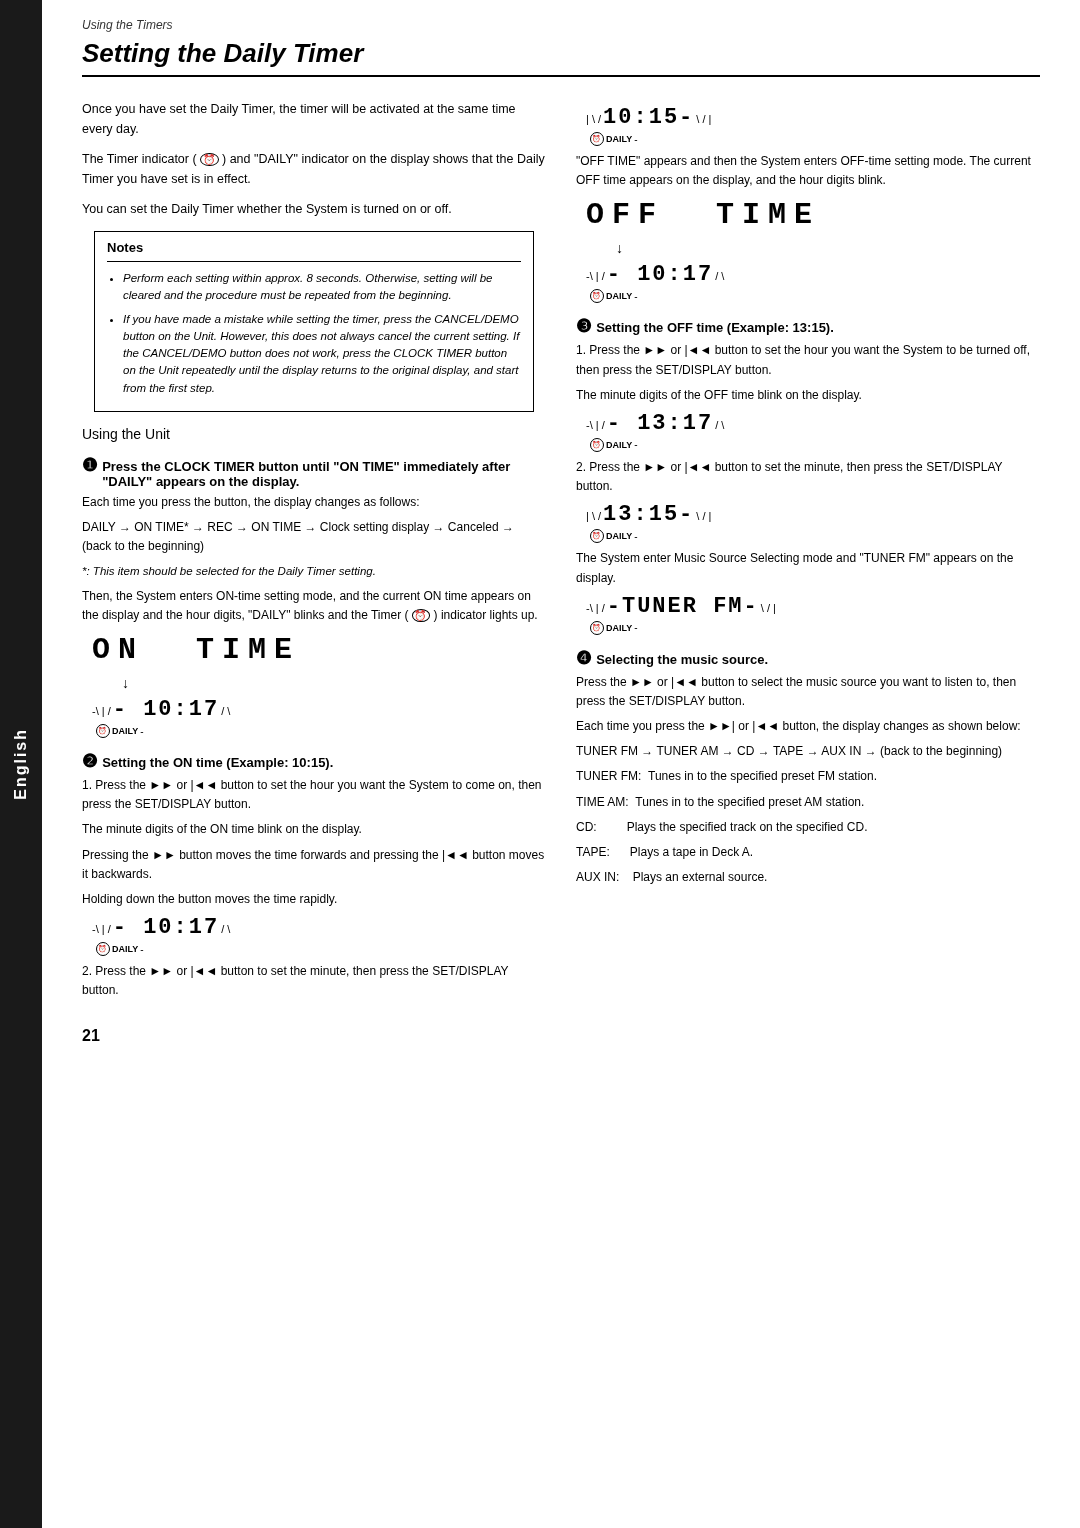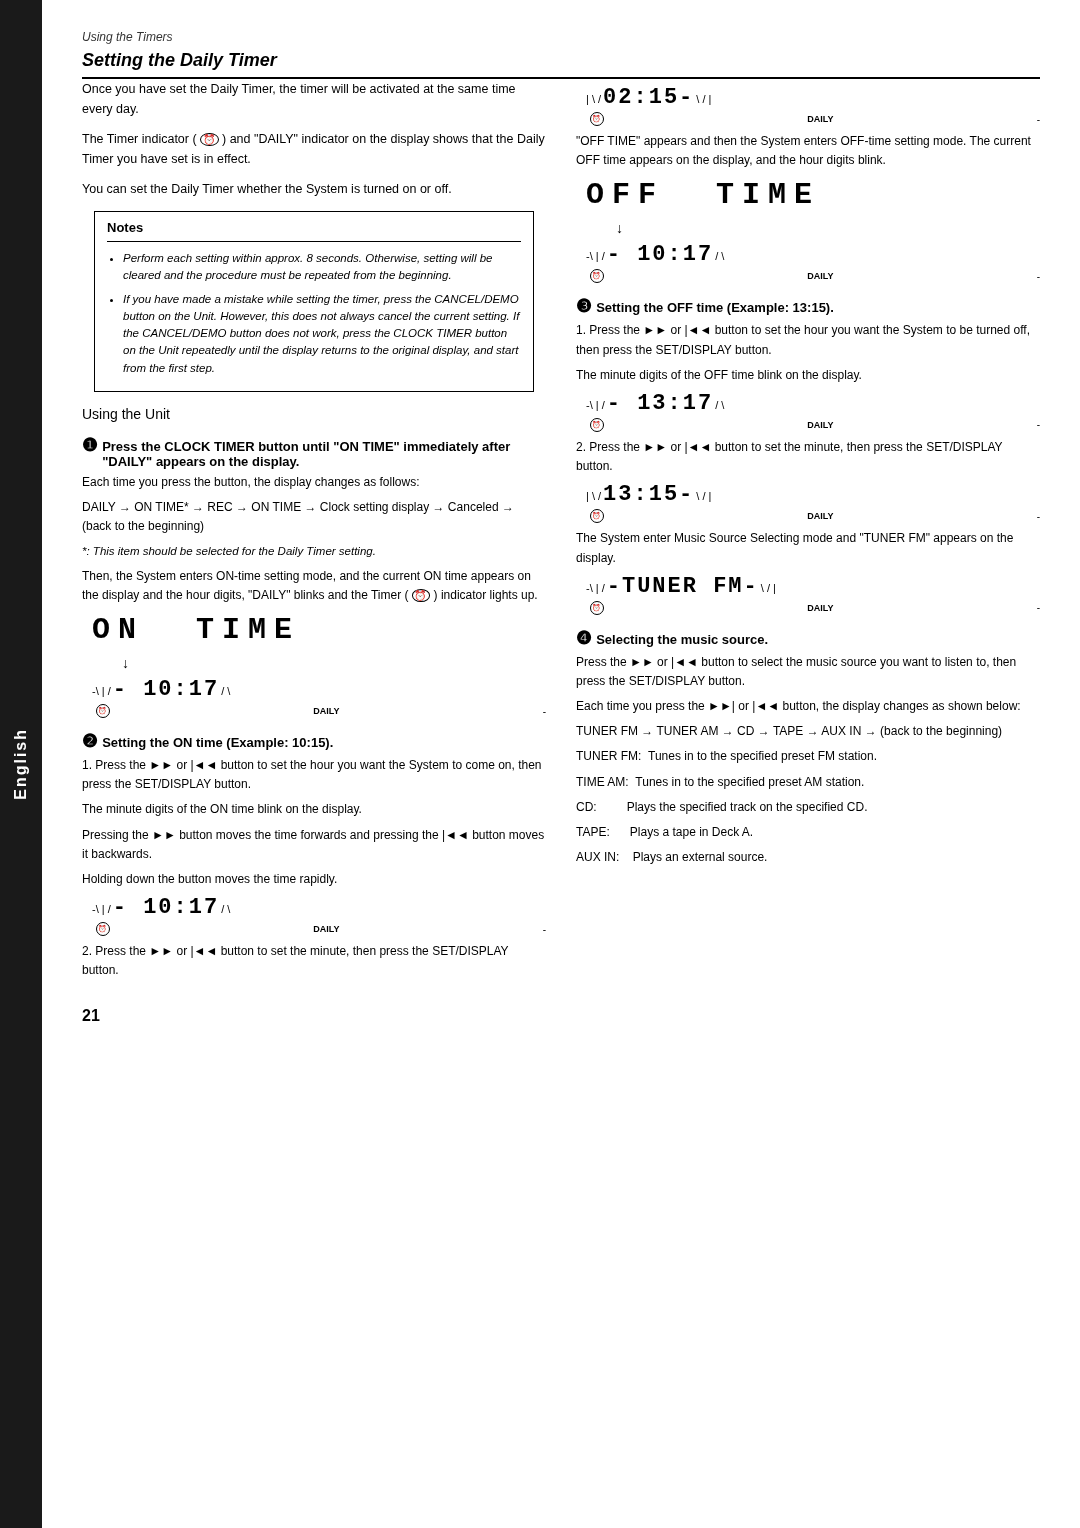--- a/index.html
+++ b/index.html
@@ -32,37 +32,37 @@
       color: #fff;
       font-size: 16px;
       font-weight: bold;
       writing-mode: vertical-rl;
       transform: rotate(180deg);
       letter-spacing: 2px;
     }
 
     .main-content {
       flex: 1;
-      padding: 30px 40px 40px 40px;
+      padding: 18px 40px 40px 40px;
     }
 
     .breadcrumb {
       font-size: 12px;
       font-style: italic;
       color: #333;
       margin-bottom: 6px;
     }
 
     .page-title {
-      font-size: 18px;
+      font-size: 26px;
       font-weight: bold;
       font-style: italic;
       border-bottom: 2px solid #000;
       padding-bottom: 6px;
-      margin-bottom: 0;
+      margin-bottom: 22px;
     }
 
     .two-column {
       display: flex;
       gap: 30px;
     }
 
     .left-col {
       flex: 1;
       max-width: 490px;
@@ -135,21 +135,20 @@
       flex-direction: column;
       margin: 6px 0 6px 10px;
     }
 
     .daily-row {
       display: flex;
       align-items: center;
       font-size: 10px;
       margin-top: 2px;
       margin-left: 4px;
-      justify-content: space-between;
     }
 
     .section-step {
       display: flex;
       align-items: baseline;
       gap: 4px;
       margin: 12px 0 4px 0;
     }
 
     .step-title-text {
@@ -264,21 +263,21 @@
 
       </div>
 
       <div class="right-col">
 
         <div>
 
           <div class="display-with-daily">
             <div style="display:flex;align-items:baseline;gap:2px;">
               <span style="font-size:11px;">|&nbsp;\&nbsp;/</span>
-              <span style="font-family:'Courier New',monospace;font-size:22px;font-weight:900;letter-spacing:2px;">02:15-</span>
+              <span style="font-family:'Courier New',monospace;font-size:22px;font-weight:900;letter-spacing:2px;">10:15-</span>
               <span style="font-size:11px;">\&nbsp;/&nbsp;|</span>
             </div>
             <div class="daily-row">
               <span style="border:1.5px solid #000;border-radius:50%;width:14px;height:14px;display:inline-flex;align-items:center;justify-content:center;font-size:7px;margin-right:2px;">⏰</span>
               <span style="font-size:9px;font-weight:bold;">DAILY</span>
               <span style="font-size:10px;margin-left:2px;">-</span>
             </div>
           </div>
 
           <p class="body-text">"OFF TIME" appears and then the System enters OFF-time setting mode. The current OFF time appears on the display, and the hour digits blink.</p>

